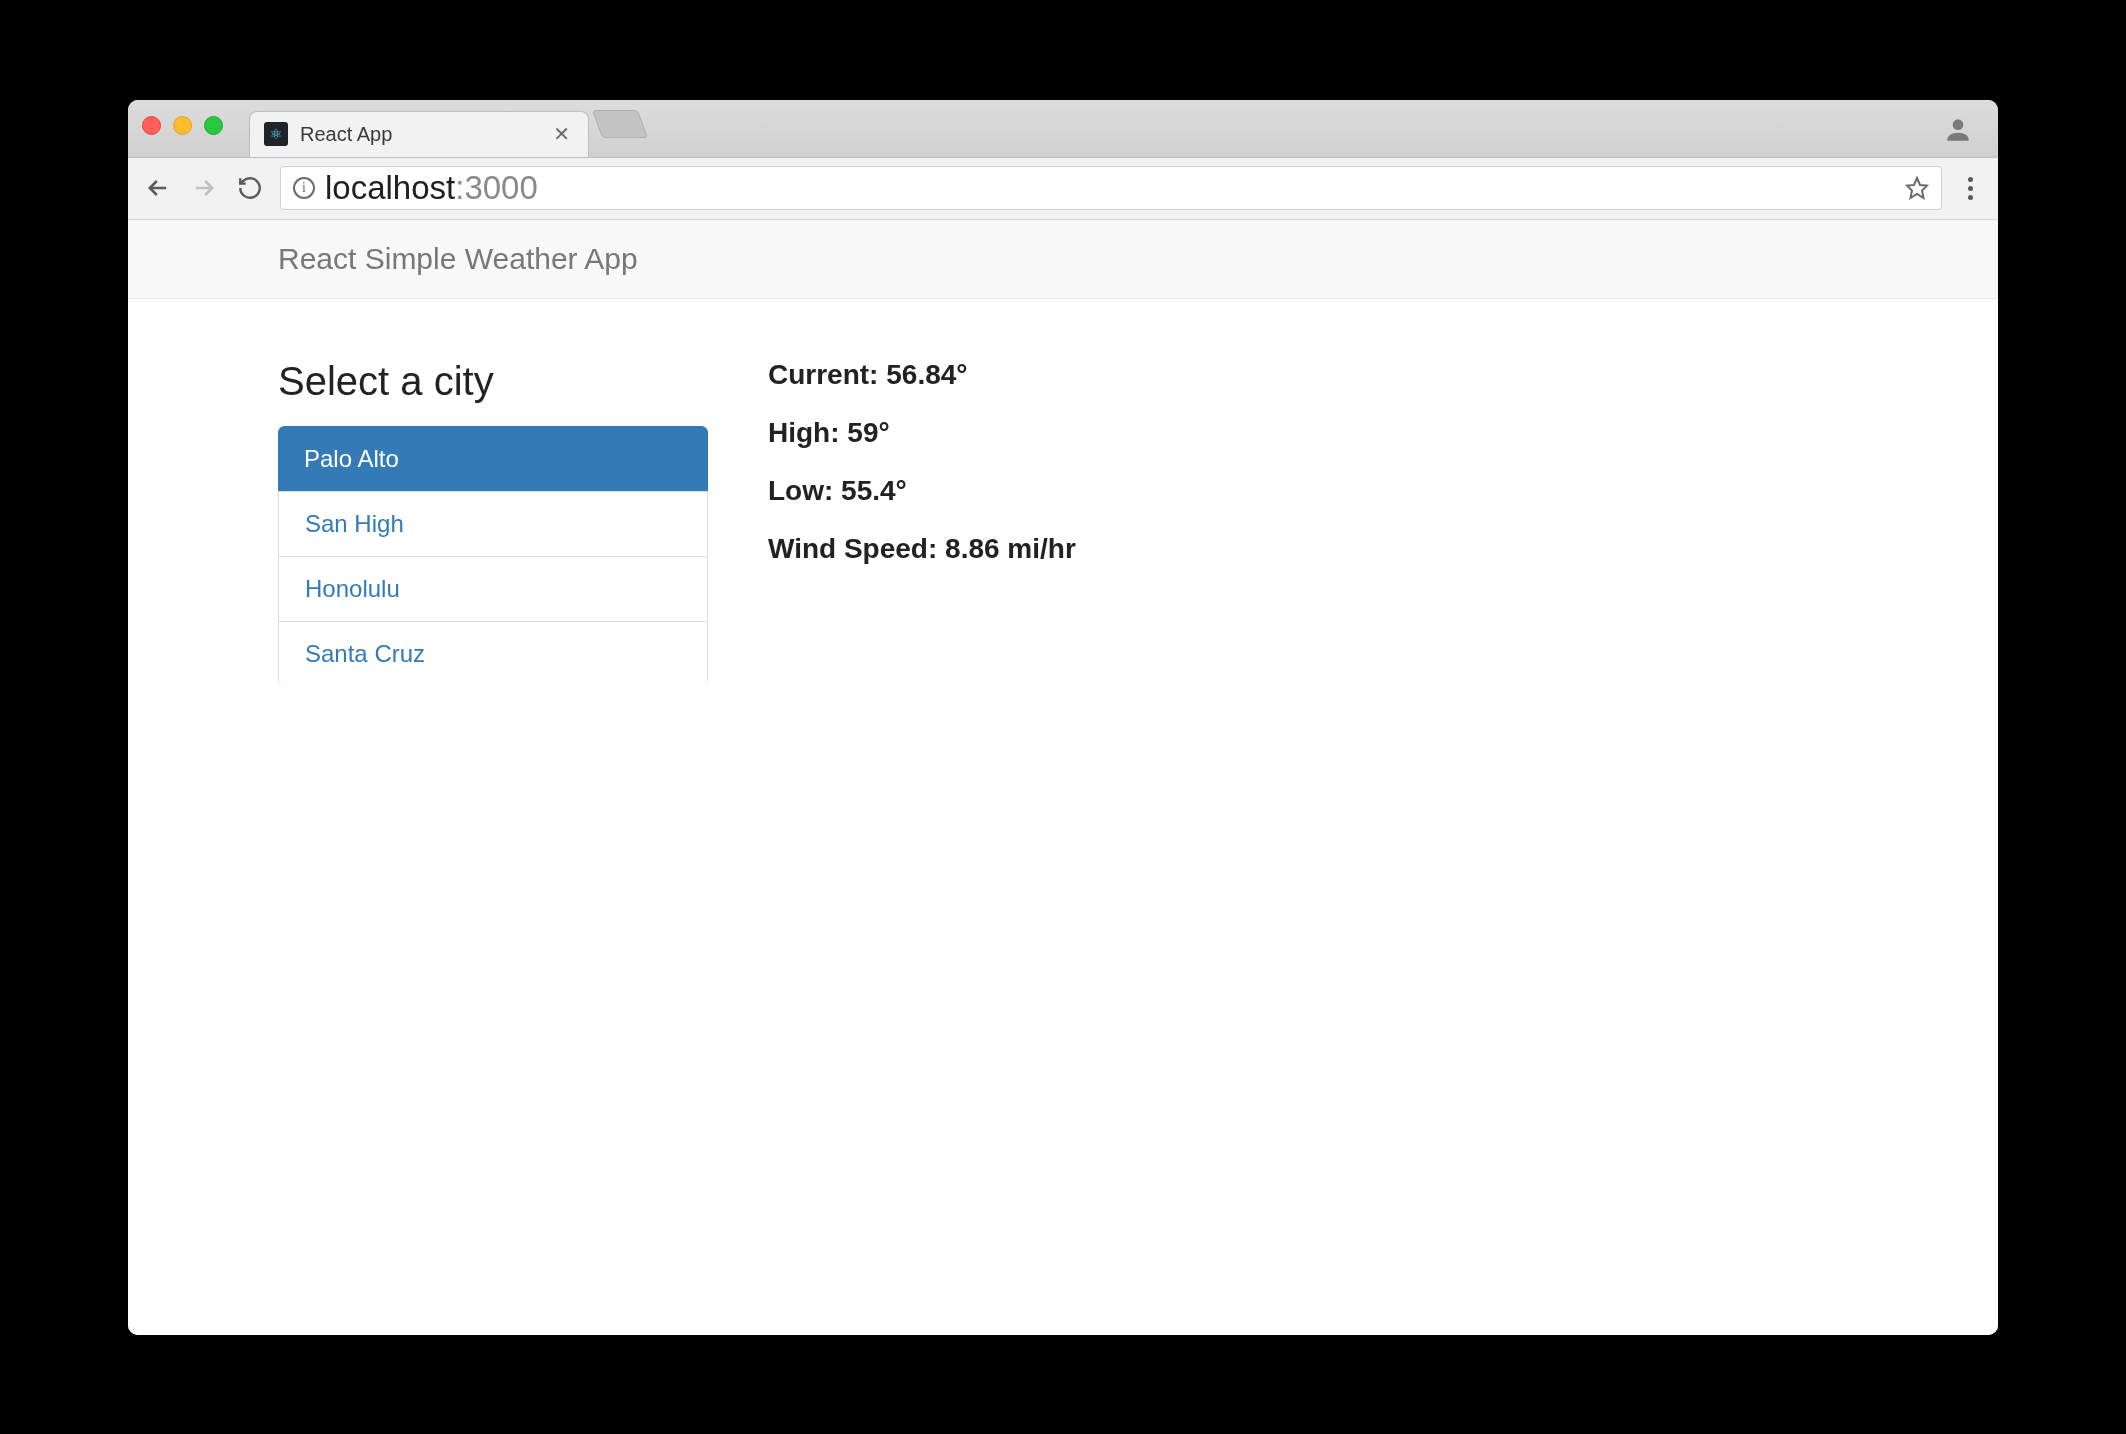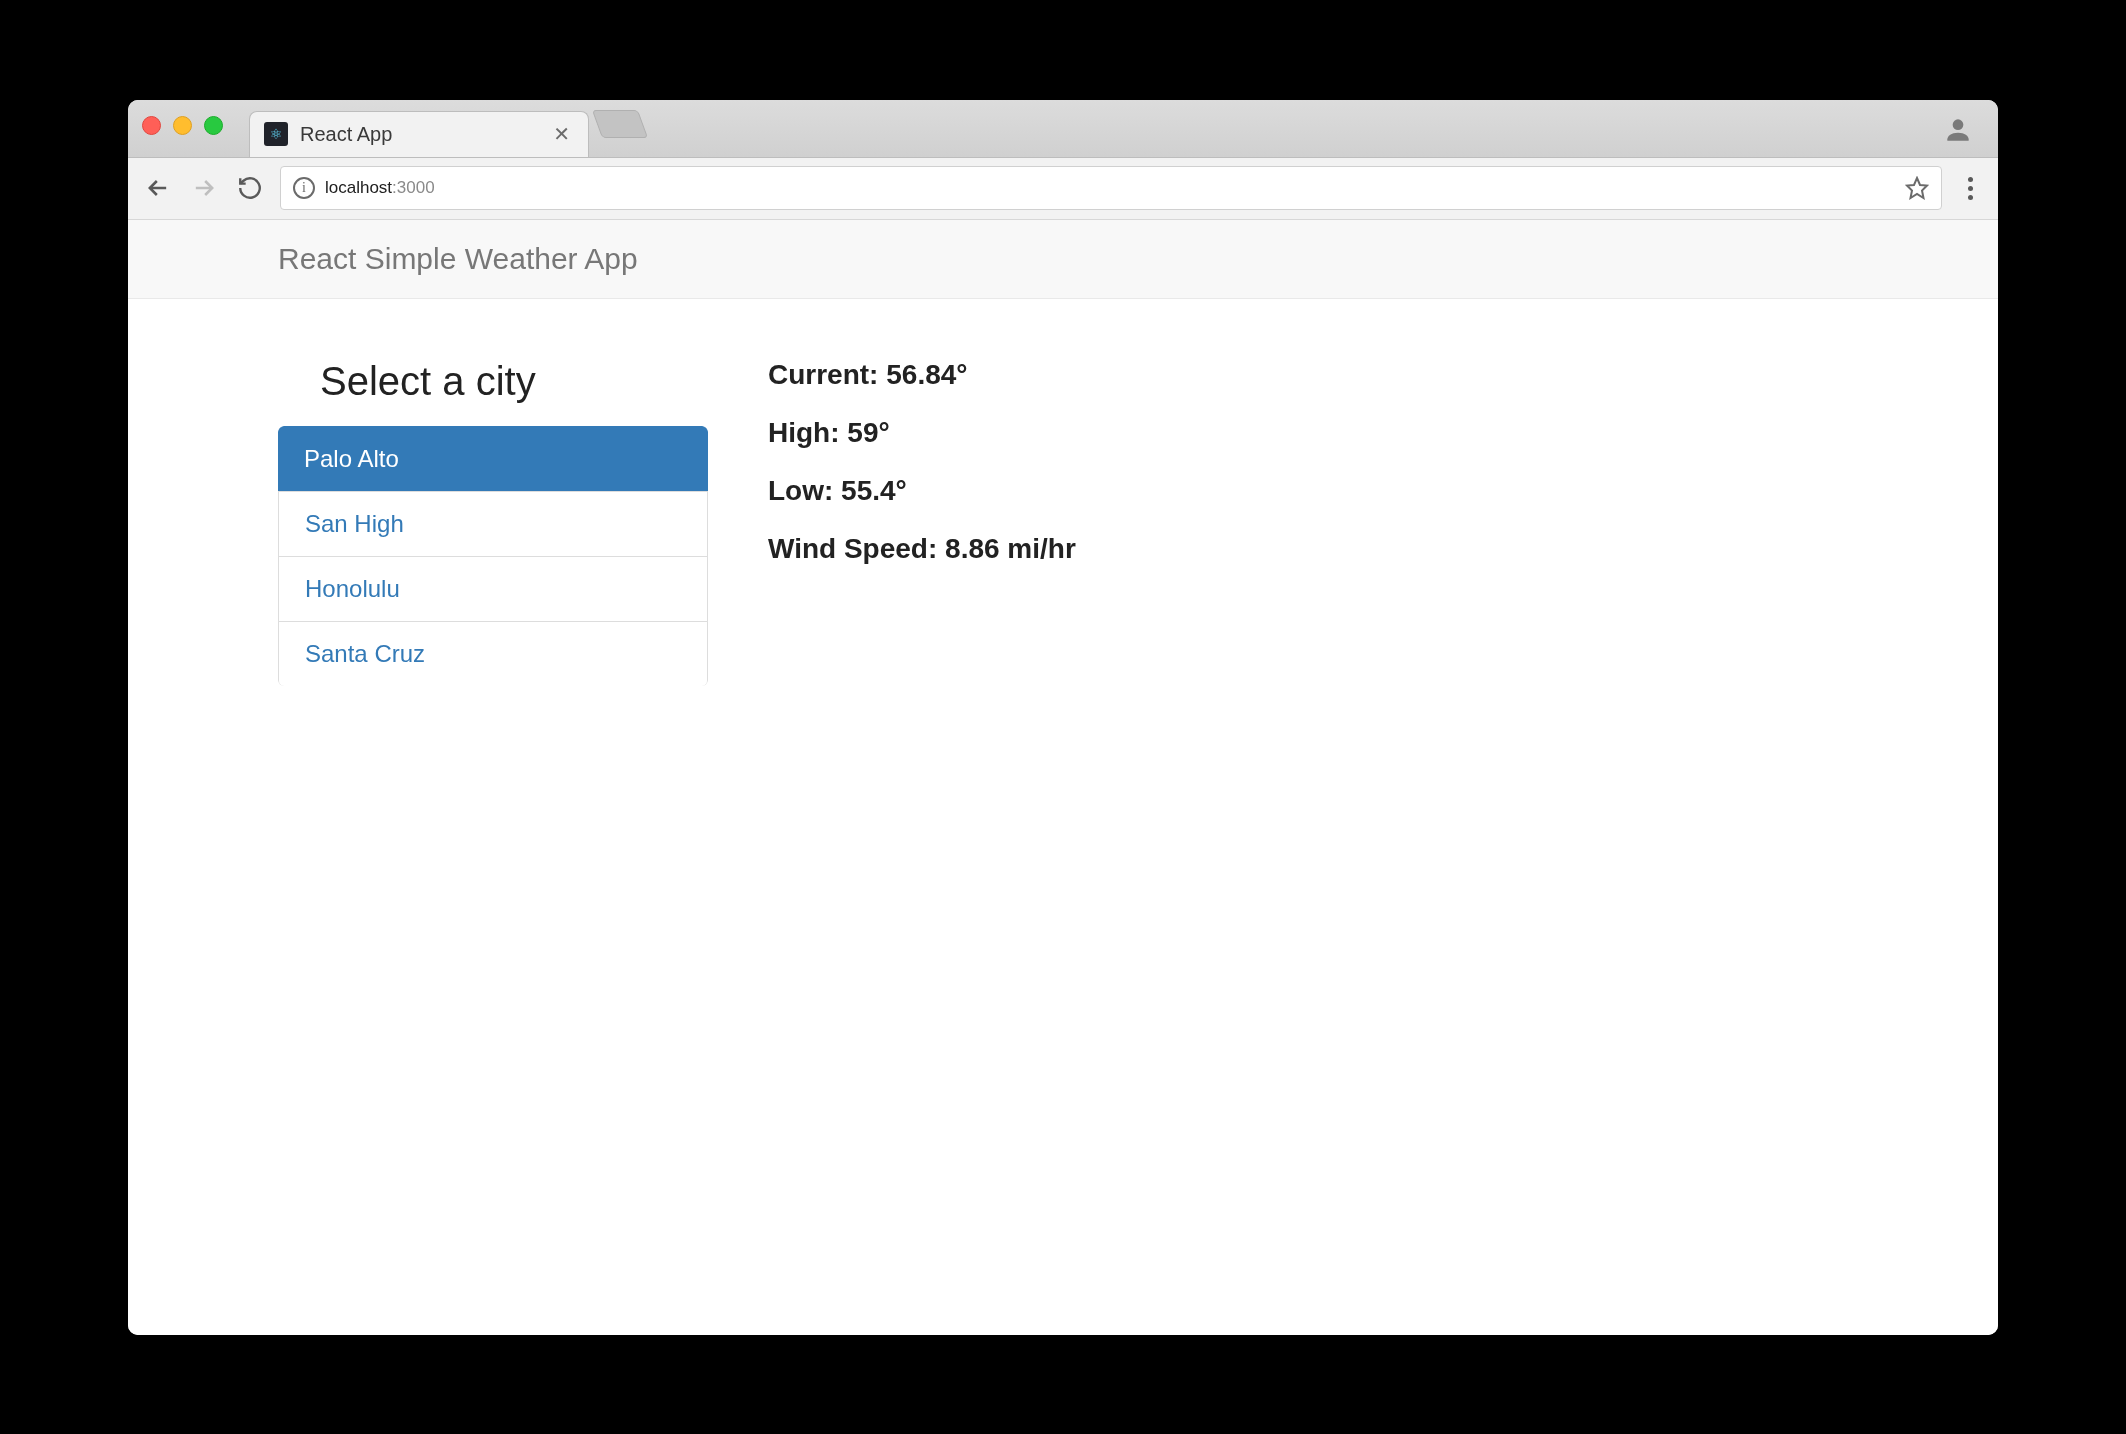--- a/index.html
+++ b/index.html
@@ -103,38 +103,38 @@
       display:flex;
       align-items:center;
       padding: 0 12px;
       gap: 10px;
     }
     .info-icon {
       width:22px; height:22px; border:2px solid #6b6b6b; border-radius:50%;
       display:flex; align-items:center; justify-content:center;
       font-size:14px; color:#6b6b6b; font-family: Georgia, serif;
     }
-    .url-text { font-size: 17px; color:#202020; }
+    .url-text { font-size: 33px; color:#202020; }
     .url-text .port { color:#8a8a8a; }
     .star-icon { color:#6b6b6b; }
     .kebab { width:28px; display:flex; flex-direction:column; align-items:center; gap:4px; }
     .kebab span { width:5px; height:5px; background:#5a5a5a; border-radius:50%; }
     
     .app-header {
       background:#f8f8f8;
       border-bottom:1px solid #e9e9e9;
       padding: 22px 16px;
     }
     .container { width: 1610px; margin: 0 auto; padding: 0 20px; }
     .app-title { font-size: 30px; color:#777; font-weight:400; }
     
     .content { flex:1; background:#fff; padding-top: 60px; }
     .layout { display:flex; gap: 60px; }
     .sidebar { width: 430px; }
-    .sidebar h2 { font-size: 40px; font-weight:400; color:#222; margin-bottom: 22px; margin-left: 42px; }
+    .sidebar h2 { font-size: 40px; font-weight:400; color:#222; margin-bottom: 22px; }
     .list-group { border-radius:6px; overflow:hidden; }
     .list-item {
       display:block;
       padding: 18px 26px;
       font-size: 24px;
       color:#337ab7;
       background:#fff;
       border:1px solid #ddd;
       margin-bottom:-1px;
       cursor:pointer;

